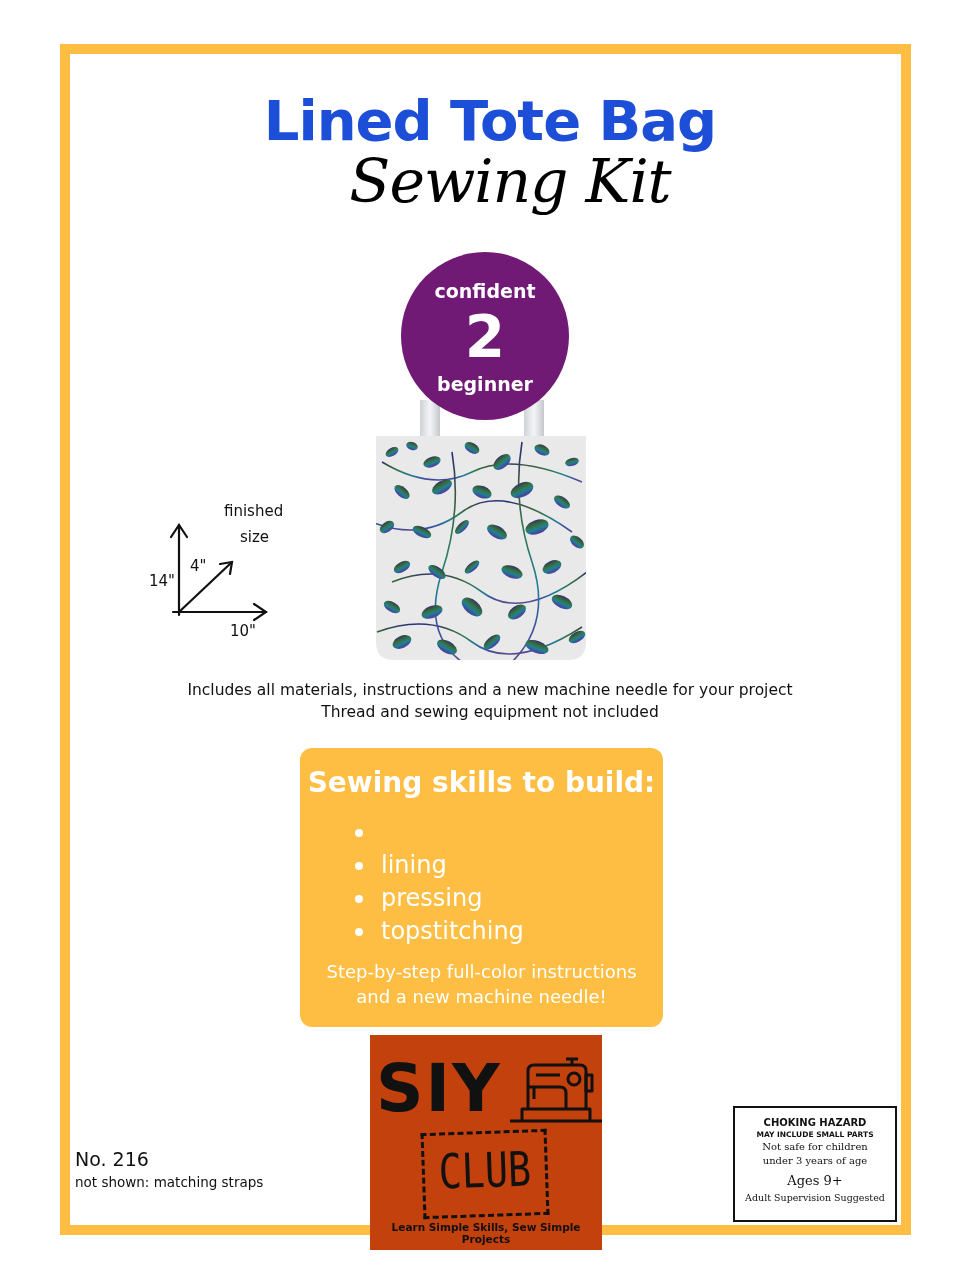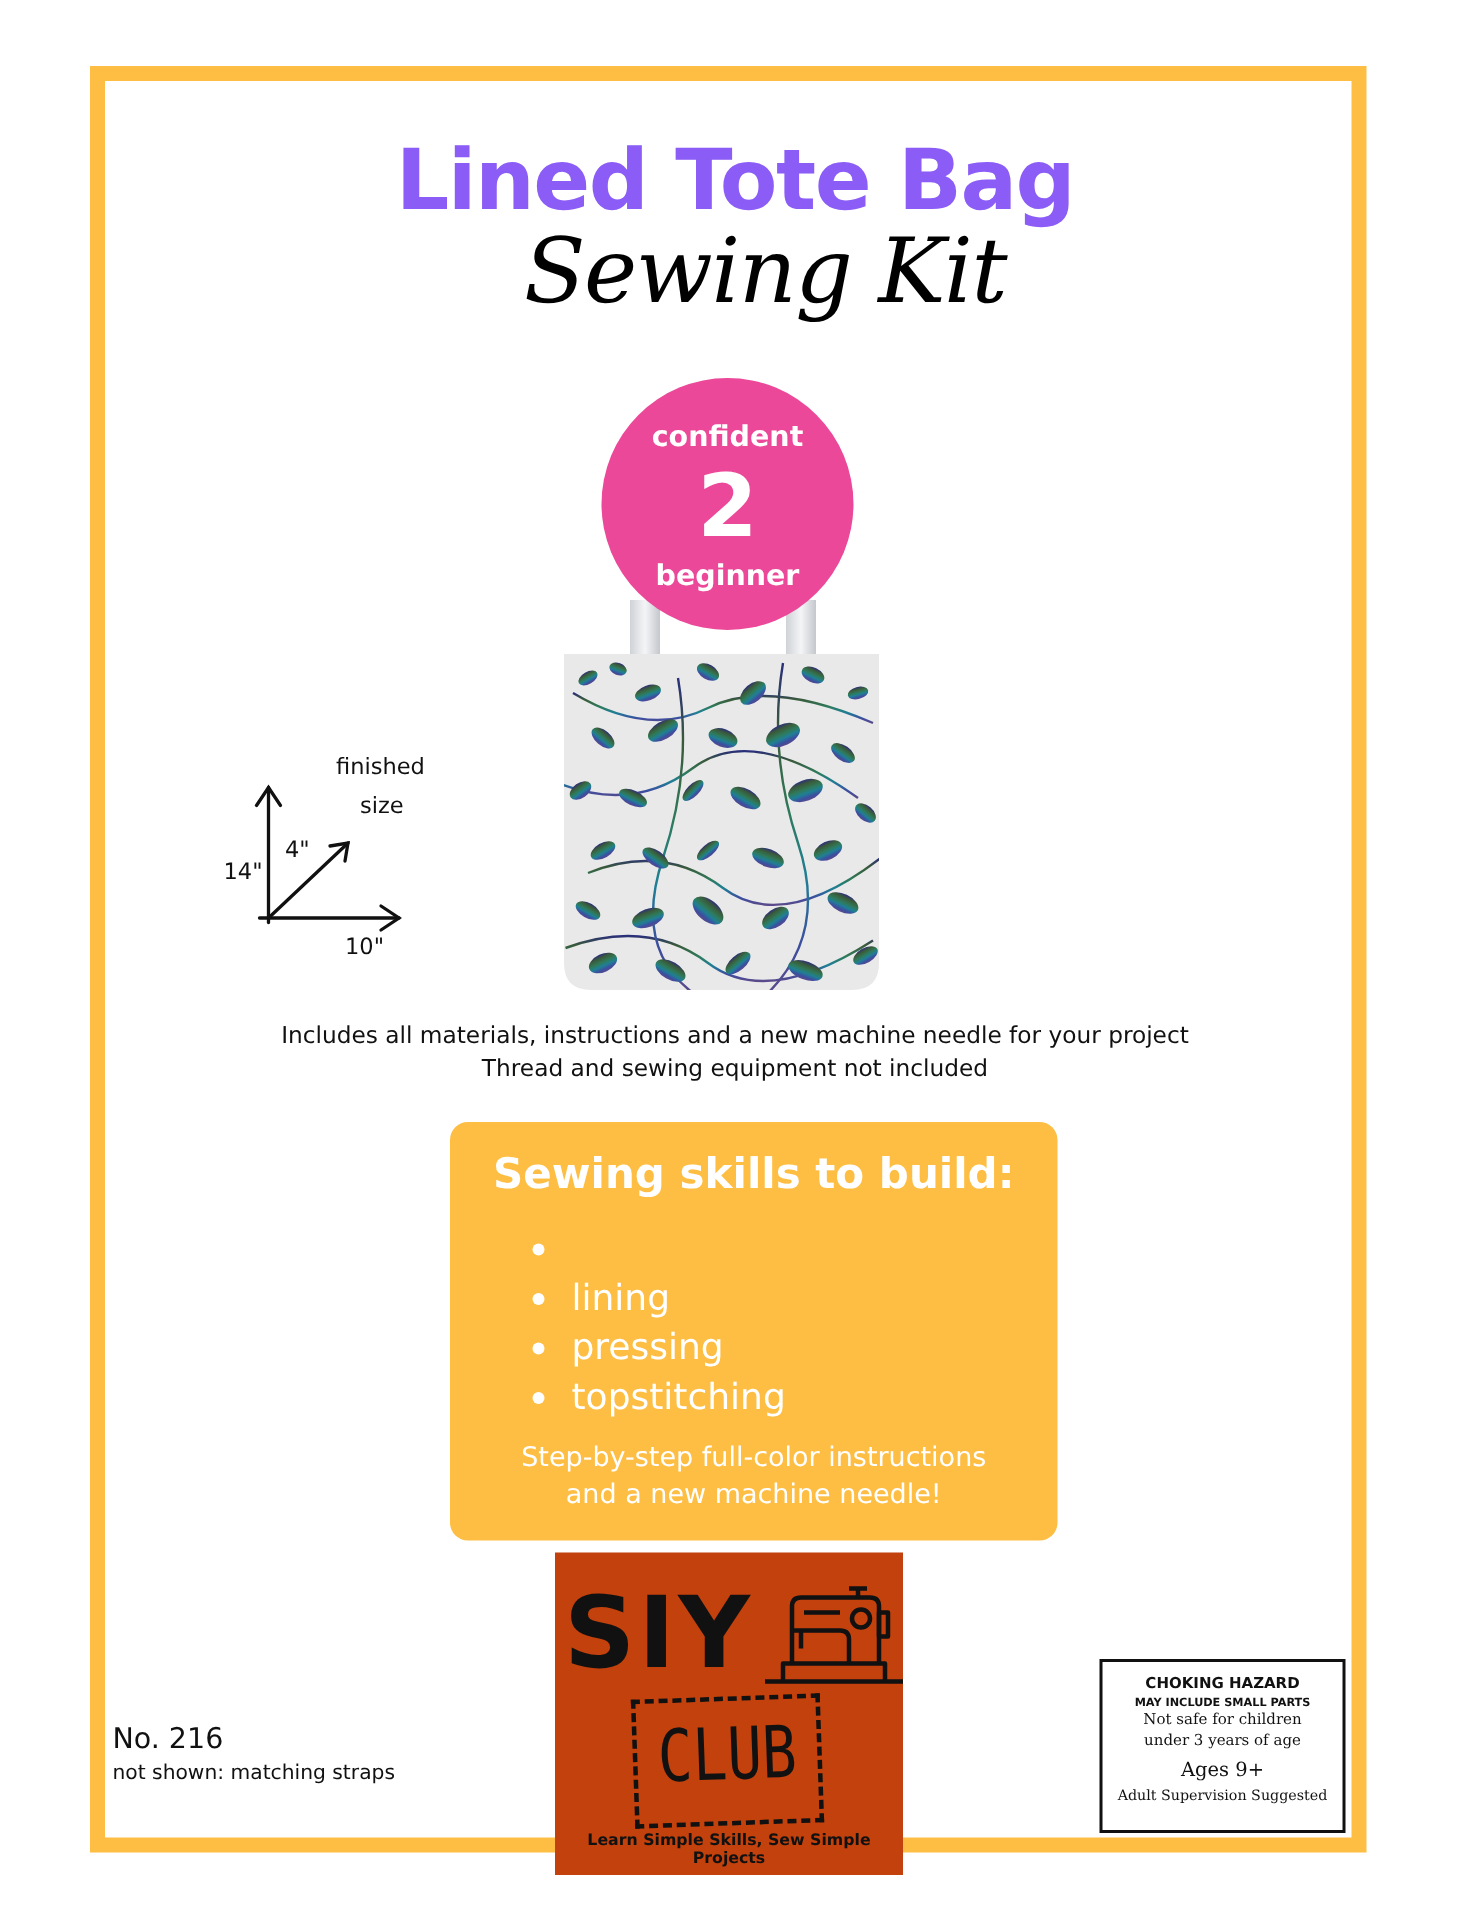--- a/index.html
+++ b/index.html
@@ -7,51 +7,51 @@
   body { position: relative; font-family: "DejaVu Sans", sans-serif; color: #111; }
 
   .frame {
     position: absolute; left: 60px; top: 44px; width: 851px; height: 1191px;
     border: 10px solid #FDBE43;
   }
 
   .title-main {
     position: absolute; left: 0; width: 980px; top: 88px; text-align: center;
     font-family: "DejaVu Sans", sans-serif; font-weight: bold; font-size: 56px;
-    letter-spacing: -1px; color: #8b5cf6;
+    letter-spacing: -1px; color: #1d4ed8;
   }
   .title-script {
     position: absolute; left: 0; width: 980px; top: 146px; text-align: center;
     font-family: "DejaVu Serif", serif; font-style: italic; font-size: 60px;
     font-weight: normal; color: #000; letter-spacing: -1px; padding-left: 40px;
   }
 
   .level-badge {
     position: absolute; left: 401px; top: 252px; width: 168px; height: 168px;
-    border-radius: 50%; background: #ec4899; color: #fff; text-align: center; z-index: 3;
+    border-radius: 50%; background: #701a75; color: #fff; text-align: center; z-index: 3;
   }
   .level-badge .lvl-top { position: absolute; top: 28px; width: 100%; font-weight: bold; font-size: 19px; }
   .level-badge .lvl-num { position: absolute; top: 50px; width: 100%; font-weight: bold; font-size: 58px; line-height: 70px; }
   .level-badge .lvl-bot { position: absolute; top: 121px; width: 100%; font-weight: bold; font-size: 19px; }
 
   .bag {
     position: absolute; left: 372px; top: 432px; width: 218px; height: 232px; z-index: 1;
   }
   .strap { position: absolute; top: 400px; width: 20px; height: 40px; background: linear-gradient(90deg,#cfd2d6,#f4f5f7,#c4c7cc); z-index: 0; }
 
   .size-diagram { position: absolute; left: 140px; top: 495px; width: 180px; height: 160px; }
   .size-label { position: absolute; font-family: "DejaVu Sans", sans-serif; font-size: 15px; color: #111; }
 
   .includes {
     position: absolute; left: 0; width: 980px; top: 679px; text-align: center;
     font-family: "DejaVu Sans", sans-serif; font-size: 15.5px; line-height: 22px; color: #111;
   }
 
   .skills-box {
-    position: absolute; left: 300px; top: 748px; width: 405px; height: 279px;
+    position: absolute; left: 300px; top: 748px; width: 363px; height: 279px;
     background: #FDBE43; border-radius: 12px; color: #fff;
   }
   .skills-title { position: absolute; top: 18px; left: 0; width: 100%; text-align: center; font-weight: bold; font-size: 28px; }
   .skills-list { position: absolute; top: 68px; left: 55px; list-style: none; }
   .skills-list li { font-size: 24px; line-height: 33px; height: 33px; display: flex; align-items: center; }
   .skills-list .dot { width: 8px; height: 8px; border-radius: 50%; background: #fff; margin-right: 18px; }
   .skills-note { position: absolute; top: 211px; left: 0; width: 100%; text-align: center; font-size: 18px; line-height: 25px; }
 
   .logo-block {
     position: absolute; left: 370px; top: 1035px; width: 232px; height: 215px; background: #c2410c; z-index: 2;

